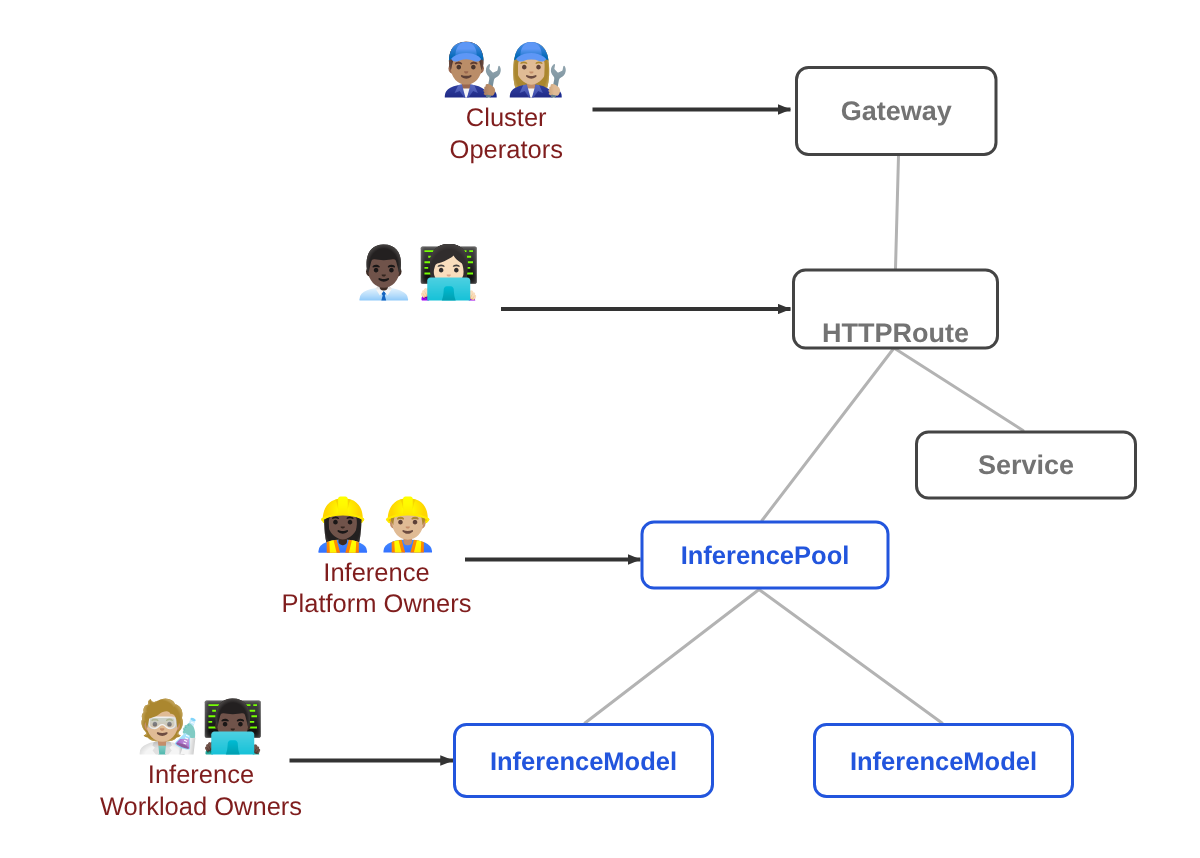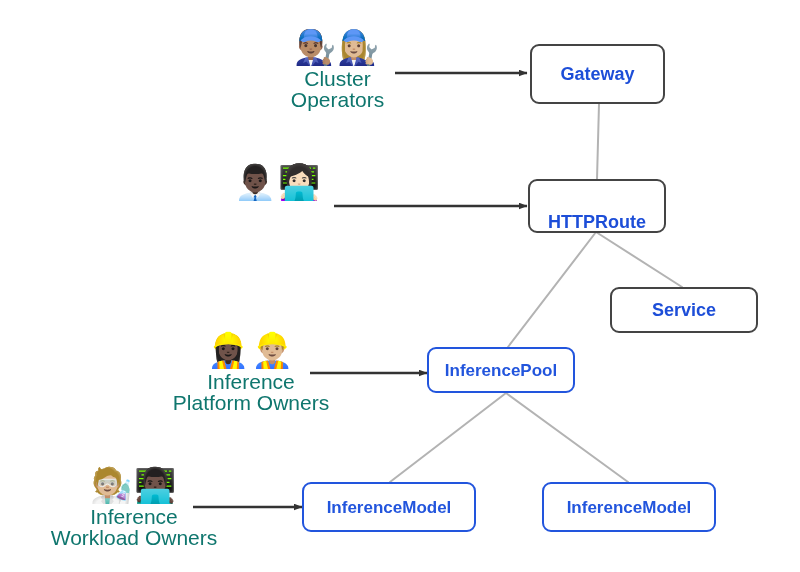--- a/index.html
+++ b/index.html
@@ -32,21 +32,21 @@
     align-items: center;
     justify-content: center;
     border-radius: 9px;
     background: #ffffff;
     font-weight: bold;
     line-height: 1;
     white-space: nowrap;
   }
   .node.plain {
     border: 2px solid #444444;
-    color: #1d4ed8;
+    color: #737373;
     font-size: 18px;
   }
   .node.accent {
     border: 2.5px solid #2255dd;
     color: #2255dd;
     font-size: 17px;
   }
   .persona {
     position: absolute;
     display: flex;
@@ -55,23 +55,23 @@
     text-align: center;
   }
   .persona-emoji {
     font-size: 34px;
     line-height: 38px;
     letter-spacing: 1px;
     white-space: nowrap;
   }
   .persona-label {
     margin-top: 2px;
-    font-size: 21px;
+    font-size: 17px;
     line-height: 21px;
-    color: #0f766e;
+    color: #7f1d1d;
     white-space: pre-line;
   }
 </style>
 </head>
 <body>
 
 <div id="canvas">
 
   <svg id="edges" viewBox="0 0 800 572" width="800" height="572" aria-hidden="true">
     <defs>
@@ -101,21 +101,21 @@
   </div>
 
   <div class="node plain" style="left:528px; top:179px; width:138px; height:54px;align-items:flex-end;">
     <span>HTTPRoute</span>
   </div>
 
   <div class="node plain" style="left:610px; top:287px; width:148px; height:46px;">
     <span>Service</span>
   </div>
 
-  <div class="node accent" style="left:427px; top:347px; width:148px; height:46px;">
+  <div class="node accent" style="left:427px; top:347px; width:166px; height:46px;">
     <span>InferencePool</span>
   </div>
 
   <div class="node accent" style="left:302px; top:482px; width:174px; height:50px;">
     <span>InferenceModel</span>
   </div>
 
   <div class="node accent" style="left:542px; top:482px; width:174px; height:50px;">
     <span>InferenceModel</span>
   </div>

